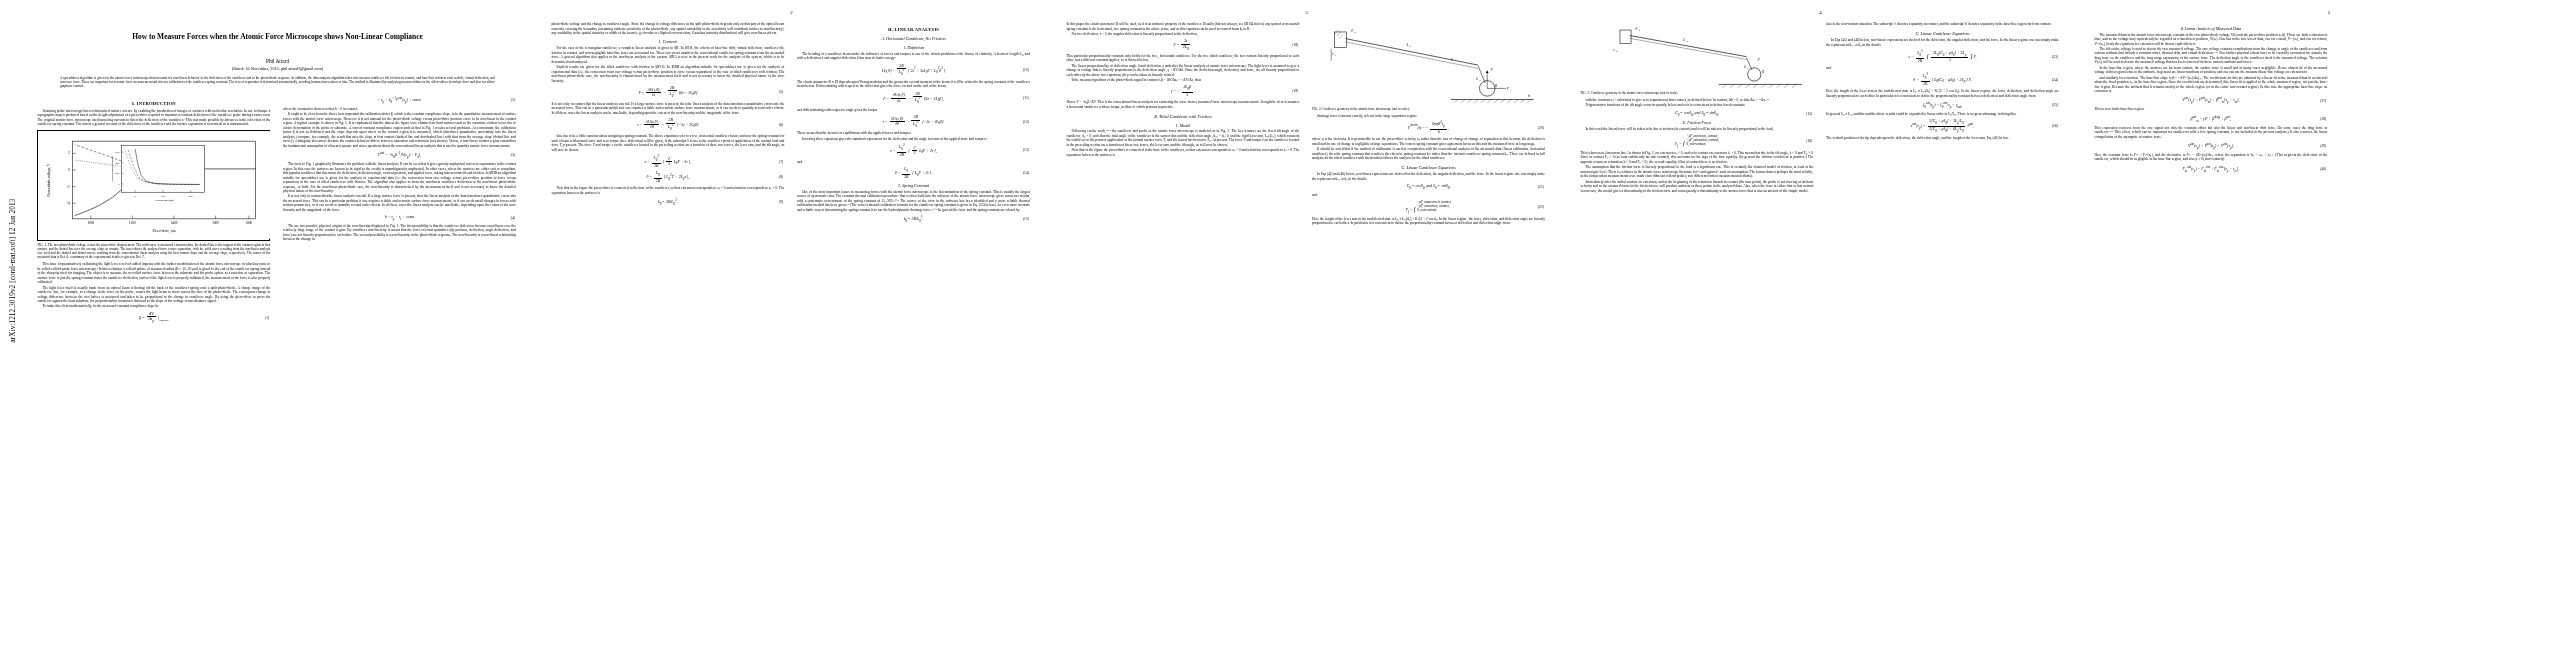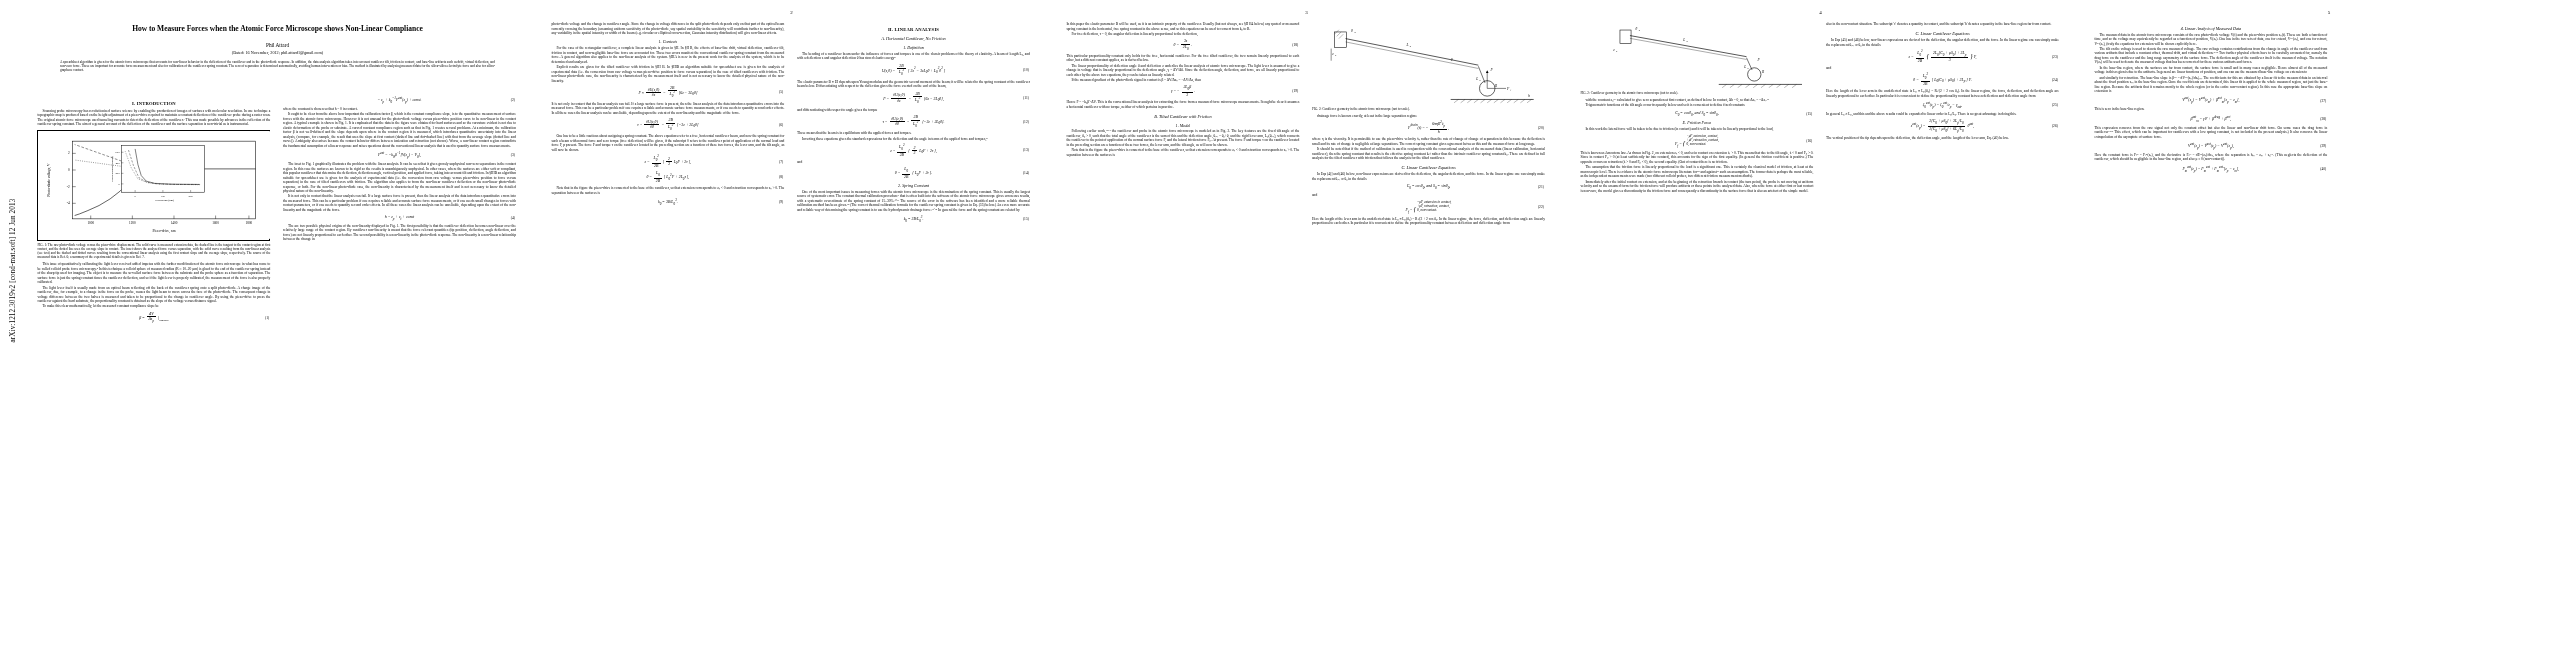--- a/index.html
+++ b/index.html
@@ -11,21 +11,21 @@
     position:absolute;left:-104px;top:222px;width:233px;
     transform:rotate(-90deg);transform-origin:center center;
     font-family:"Liberation Serif",serif;font-size:7.2px;color:#000;white-space:nowrap;
     letter-spacing:0.1px;
   }
 
   .page{position:absolute;top:0;height:667px;background:#fff;}
   .page-num{position:absolute;top:10px;font-size:5px;text-align:center;width:100%;}
   .col{position:absolute;top:0;width:100%;}
 
-  .title{font-size:7.5px;font-weight:bold;text-align:center;line-height:1.35;margin:8px 10px;}
+  .title{font-size:7.5px;font-weight:bold;text-align:center;line-height:1.35;margin:16px 10px;}
   .authors{font-size:5.3px;text-align:center;margin-top:5px;line-height:1.3;}
   .affil{font-size:4.2px;text-align:center;line-height:1.3;margin-top:1.1px;}
 
   .sec{font-size:4.6px;font-weight:bold;text-align:center;text-transform:uppercase;margin:5px 0 2.8px;letter-spacing:0.2px;}
   .subsec{font-size:4.3px;font-style:italic;text-align:center;margin:4.4px 0 2.2px;}
   .subsubsec{font-size:4.1px;font-style:italic;text-align:center;margin:3.9px 0 1.7px;}
 
   .p{font-size:3.6px;line-height:1.26;text-align:justify;text-indent:5px;margin:0 0 0.8px;
      hyphens:auto;-webkit-hyphens:auto;word-spacing:-0.1px;}
   .p.noind{text-indent:0;}

